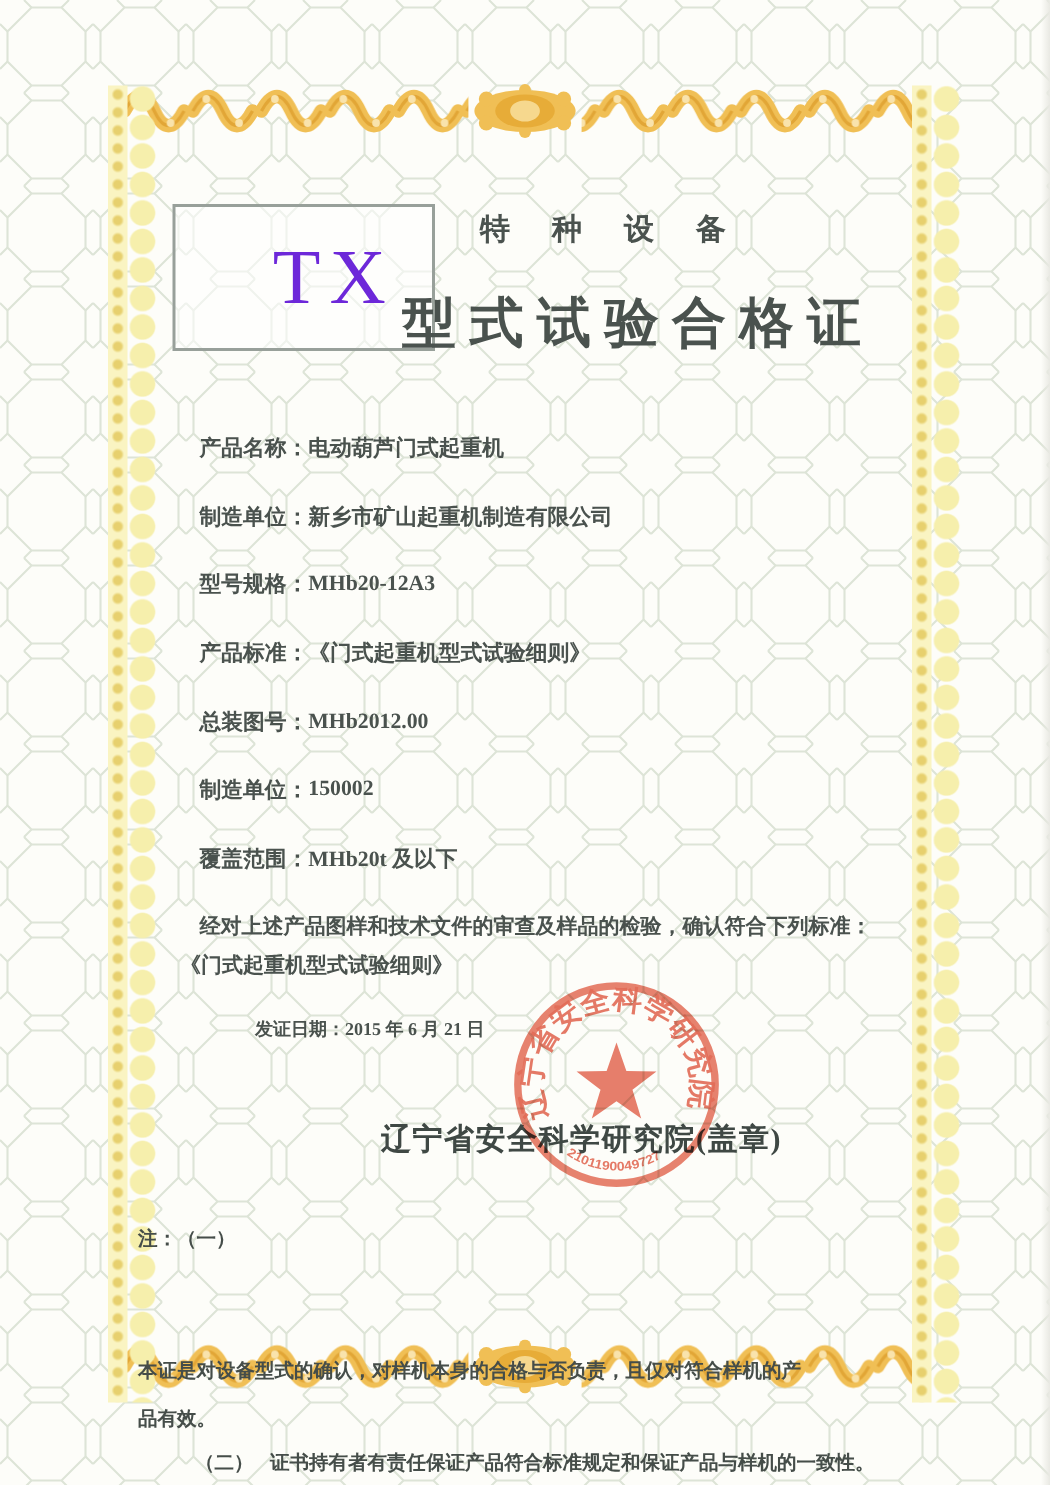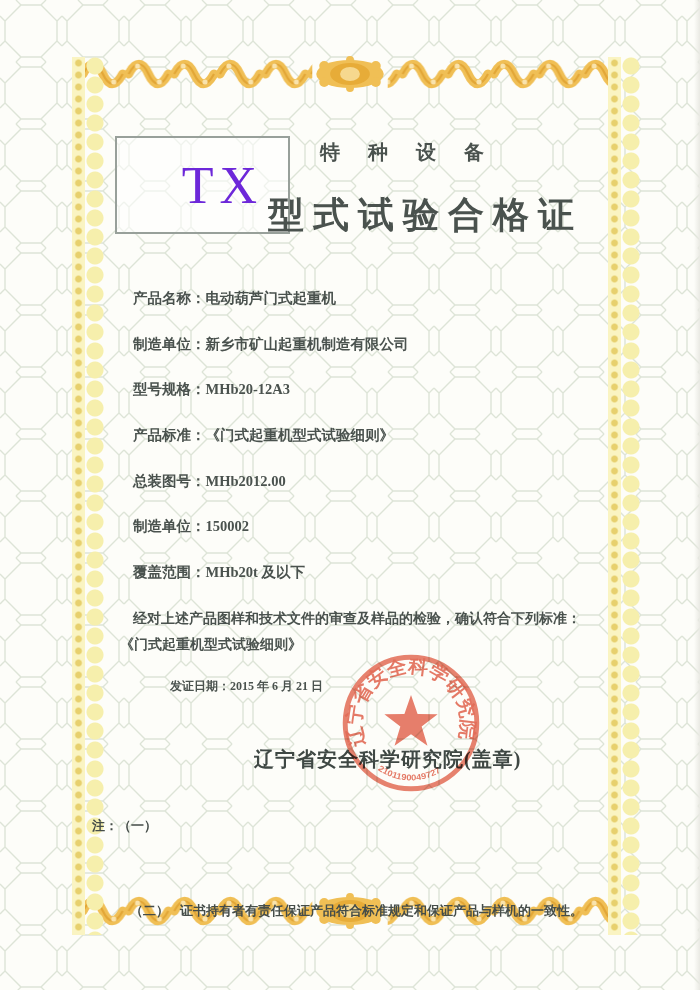--- a/index.html
+++ b/index.html
@@ -193,20 +193,21 @@
   <div class="issue-row">
     <span>发证日期：</span>
     <span>2015 年 6 月 21 日</span>
   </div>
 
   <div class="issuer-line">辽宁省安全科学研究院(盖章)</div>
 
   <div class="notes">
     <div class="note1">
       <span class="note1-label">注：（一）</span>
+      <span class="note1-text">本证是对设备型式的确认，对样机本身的合格与否负责，且仅对符合样机的产品有效。</span>
     </div>
     <div class="note2">
       <span class="note2-label">（二）</span>
       <span class="note2-text">证书持有者有责任保证产品符合标准规定和保证产品与样机的一致性。</span>
     </div>
   </div>
 
 </div>
 
 <svg class="seal" viewBox="0 0 200 200" aria-hidden="true">

